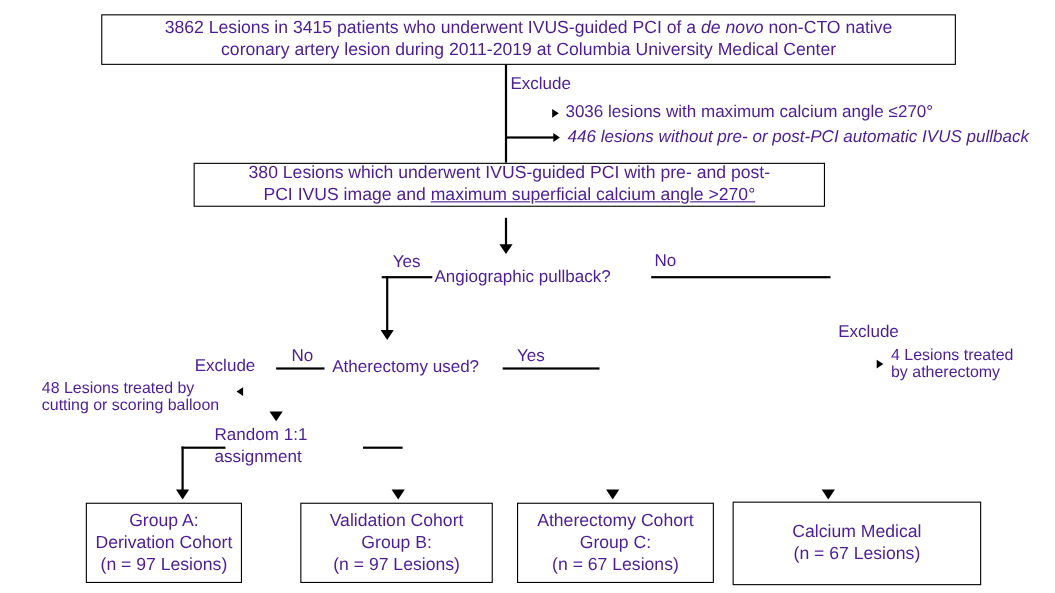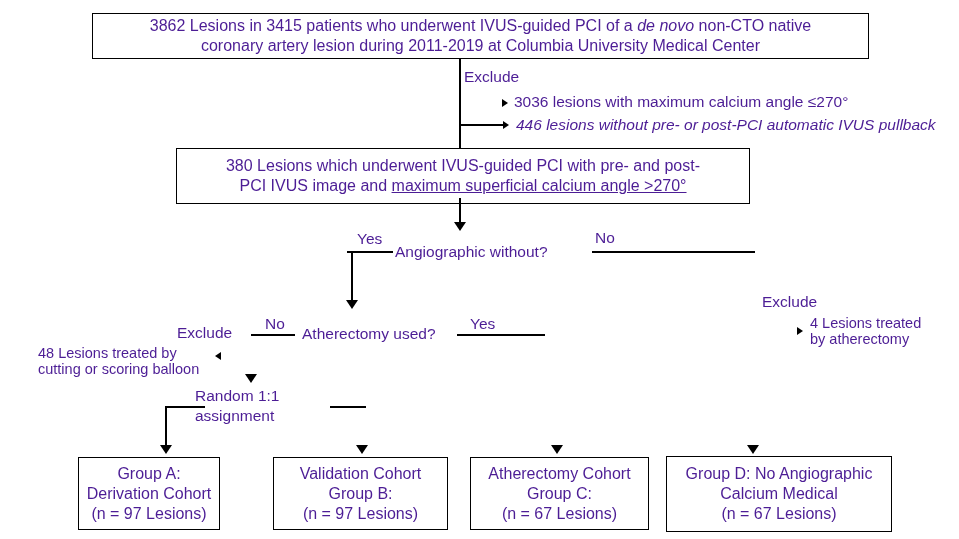--- a/index.html
+++ b/index.html
@@ -42,31 +42,31 @@
 
   <div class="vline" style="left:459px;top:59px;height:89px;"></div>
 
   <div class="lbl" style="left:464px;top:68px;">Exclude</div>
   <div class="arr-right" style="left:502px;top:99px;"></div>
   <div class="lbl" style="left:514px;top:93px;">3036 lesions with maximum calcium angle ≤270°</div>
   <div class="hline" style="left:460px;top:124px;width:44px;"></div>
   <div class="arr-right" style="left:503px;top:121px;"></div>
   <div class="lbl" style="left:516px;top:116px;font-style:italic;">446 lesions without pre- or post-PCI automatic IVUS pullback</div>
 
-  <div class="box" style="left:176px;top:148px;width:574px;height:56px;">
+  <div class="box" style="left:176px;top:148px;width:574px;height:40px;">
     <div>380 Lesions which underwent IVUS-guided PCI with pre- and post-</div>
     <div><span>PCI IVUS image and </span><span class="und">maximum superficial calcium angle &gt;270°</span></div>
   </div>
 
   <div class="vline" style="left:459px;top:198px;height:26px;"></div>
   <div class="arr-down" style="left:454px;top:222px;"></div>
 
   <div class="lbl" style="left:357px;top:230px;">Yes</div>
   <div class="hline" style="left:347px;top:251px;width:46px;"></div>
-  <div class="lbl" style="left:395px;top:243px;">Angiographic without?</div>
+  <div class="lbl" style="left:395px;top:243px;">Angiographic pullback?</div>
   <div class="lbl" style="left:595px;top:229px;">No</div>
   <div class="hline" style="left:592px;top:251px;width:163px;"></div>
 
   <div class="vline" style="left:351px;top:251px;height:50px;"></div>
   <div class="arr-down" style="left:346px;top:300px;"></div>
 
   <div class="lbl" style="left:265px;top:315px;">No</div>
   <div class="hline" style="left:251px;top:334px;width:44px;"></div>
   <div class="lbl" style="left:302px;top:325px;">Atherectomy used?</div>
   <div class="lbl" style="left:470px;top:315px;">Yes</div>
@@ -105,18 +105,17 @@
     <div>Validation Cohort</div>
     <div>Group B:</div>
     <div>(n = 97 Lesions)</div>
   </div>
   <div class="box" style="left:470px;top:457px;width:179px;height:73px;">
     <div>Atherectomy Cohort</div>
     <div>Group C:</div>
     <div>(n = 67 Lesions)</div>
   </div>
   <div class="box" style="left:666px;top:456px;width:226px;height:76px;">
-    <div>Group D: No Angiographic</div>
     <div>Calcium Medical</div>
     <div>(n = 67 Lesions)</div>
   </div>
 
 </div>
 
 </body></html>

